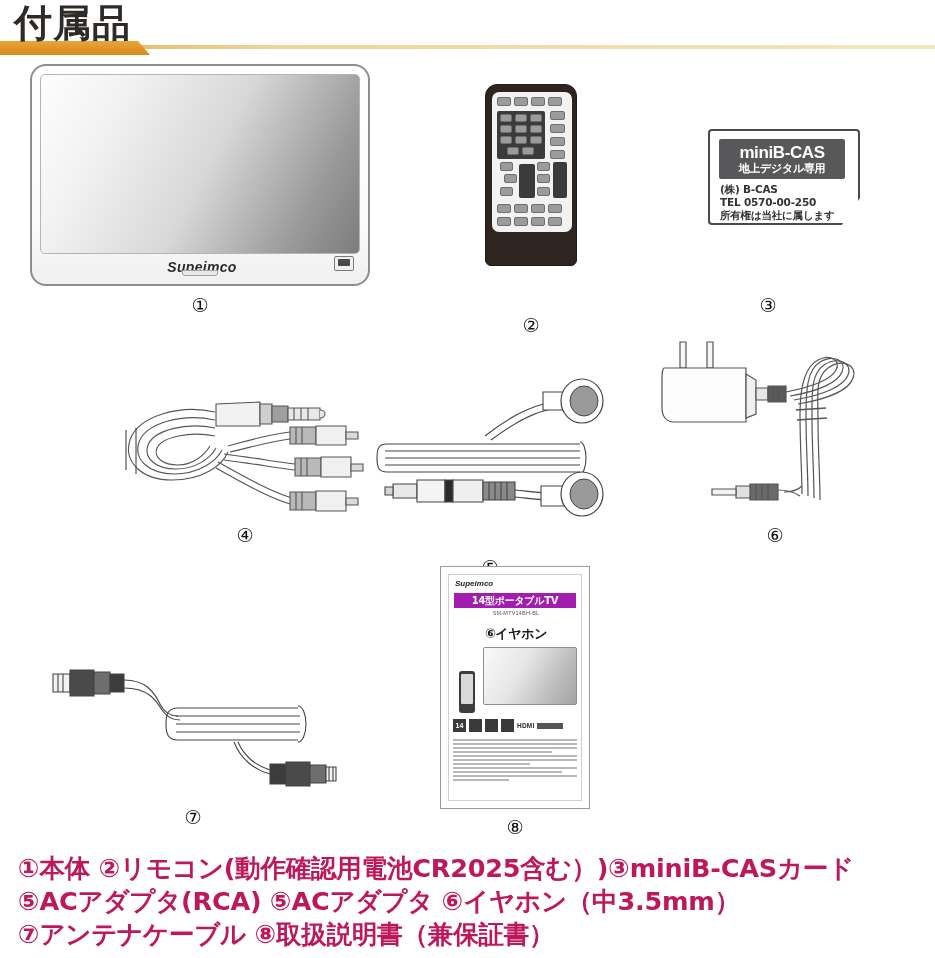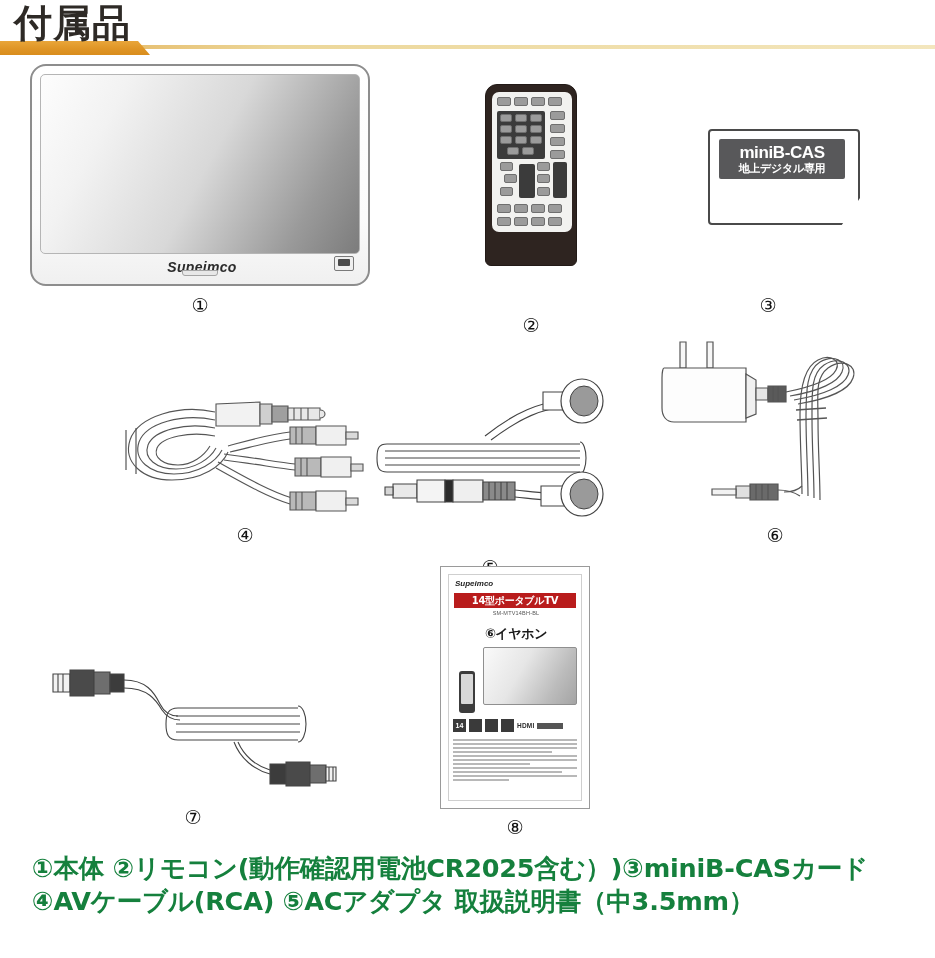--- a/index.html
+++ b/index.html
@@ -123,21 +123,21 @@
     position: absolute; left: 0; top: 0; width: 150px; height: 243px;
     border: 1px solid #9a9a9a; background: #fff;
   }
   .manual-inner { position: absolute; left: 7px; top: 7px; right: 7px; bottom: 7px; border: 1px solid #cfcfcf; }
   .manual-logo {
     position: absolute; left: 14px; top: 12px; font-size: 8px; font-weight: 700;
     font-style: italic; color: #222; font-family: "Liberation Sans", sans-serif;
   }
   .manual-banner {
     position: absolute; left: 13px; top: 26px; right: 13px; height: 15px;
-    background: #b91c1c; color: #fff; font-size: 10px; font-weight: 700;
+    background: #a21caf; color: #fff; font-size: 10px; font-weight: 700;
     display: flex; align-items: center; justify-content: center;
     font-family: "DejaVu Sans", sans-serif; letter-spacing: -0.3px;
   }
   .manual-model {
     position: absolute; left: 0; top: 43px; width: 150px; text-align: center;
     font-size: 5.5px; color: #555; font-family: "Liberation Sans", sans-serif;
     letter-spacing: 0.2px;
   }
   .manual-title {
     position: absolute; left: 0; top: 58px; width: 150px; text-align: center;
@@ -173,22 +173,22 @@
   .manual-fine {
     position: absolute; left: 12px; top: 172px; right: 12px;
   }
   .fine-line { height: 1.5px; background: #b8b8b8; margin-bottom: 2.5px; }
 
   
   .captions {
     position: absolute; left: 0; top: 852px; width: 935px;
   }
   .caption-line {
-    font-size: 25.5px; font-weight: 700; color: #15803d; line-height: 33px;
-    padding-left: 32px; letter-spacing: -0.2px;
+    font-size: 25.5px; font-weight: 700; color: #be185d; line-height: 33px;
+    padding-left: 18px; letter-spacing: -0.2px;
     font-family: "DejaVu Sans", sans-serif;
     white-space: nowrap;
   }
 </style>
 </head>
 <body>
 
 <div class="header">
   <div class="header-bar-thin"></div>
   <div class="header-bar-main"></div>
@@ -277,20 +277,25 @@
     </div>
     <div class="cell-label" style="top:232px; width:92px;">②</div>
   </div>
 
   <div class="cell" style="left:692px; top:73px; width:152px; height:195px;">
     <div class="art">
       <div class="bcas">
         <div class="bcas-banner">
           <div class="bcas-banner-l1">miniB-CAS</div>
           <div class="bcas-banner-l2">地上デジタル専用</div>
+        </div>
+        <div class="bcas-lines">
+          <div>(株) B-CAS</div>
+          <div>TEL 0570-00-250</div>
+          <div>所有権は当社に属します</div>
         </div>
       </div>
     </div>
     <div class="cell-label" style="top:167px; width:152px;">③</div>
   </div>
 
   <div class="cell" style="left:120px; top:278px; width:250px; height:230px;">
     <div class="art">
       <svg width="250" height="190" viewBox="0 0 250 190">
         <g fill="none" stroke="#555" stroke-width="1.1">
@@ -498,14 +503,15 @@
         </div>
       </div>
     </div>
     <div class="cell-label" style="top:252px; width:150px;">⑧</div>
   </div>
 
 </div>
 
 <div class="captions">
   <div class="caption-line">①本体 ②リモコン(動作確認用電池CR2025含む）)③miniB-CASカード</div>
-  <div class="caption-line">④AVケーブル(RCA) ⑤ACアダプタ 取扱説明書（中3.5mm）</div>
+  <div class="caption-line">⑤ACアダプタ(RCA) ⑤ACアダプタ ⑥イヤホン（中3.5mm）</div>
+  <div class="caption-line">⑦アンテナケーブル ⑧取扱説明書（兼保証書）</div>
 </div>
 
 </body></html>

